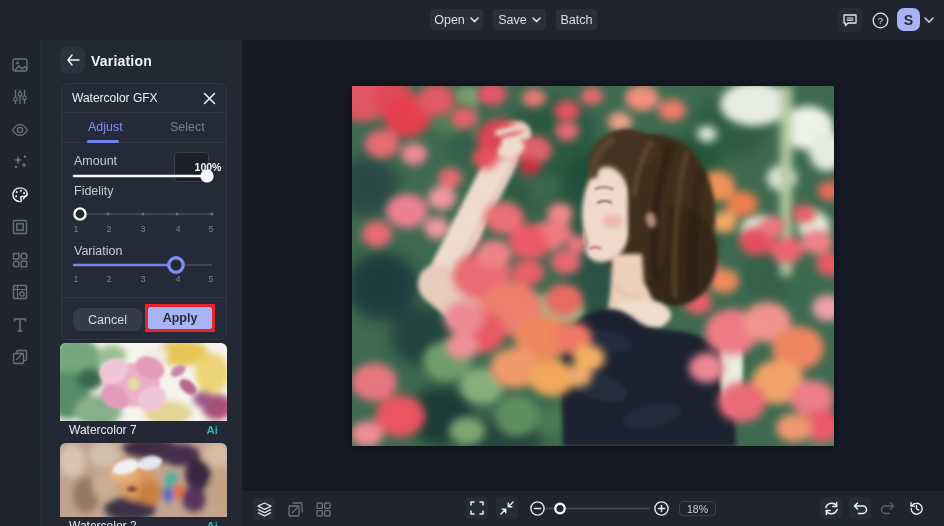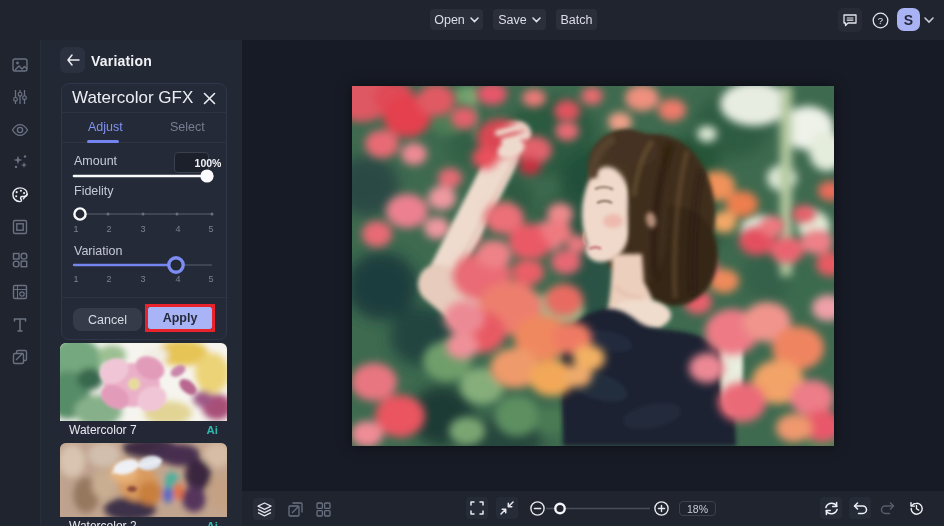--- a/index.html
+++ b/index.html
@@ -19,28 +19,28 @@
 #avatar { will-change:transform; position:absolute; left:897px; top:8px; width:23px; height:23px; border-radius:7px; background:#a9b3f3; color:#232839; font-weight:bold; font-size:14px; display:flex; align-items:center; justify-content:center; }
 
 #rail { position:absolute; left:0; top:40px; width:40px; height:486px; background:#20242e; }
 .ricon { position:absolute; left:11px; width:18px; height:18px; }
 
 #panel { position:absolute; left:40px; top:40px; width:202px; height:486px; background:#232835; border-left:1px solid #282d3a; }
 #backbtn { position:absolute; left:19px; top:7px; width:25px; height:26px; background:#2c3140; border-radius:6px; color:#e9ebf0; display:flex; align-items:center; justify-content:center; }
 #ptitle { position:absolute; left:50px; top:13px; font-size:14px; font-weight:bold; color:#f0f2f6; letter-spacing:.2px; }
 #card { position:absolute; left:20px; top:43px; width:166px; height:257px; border:1px solid #30364a; border-radius:8px; background:#252a38; }
 #cardhead { height:29px; border-bottom:1px solid #2e3342; display:flex; align-items:center; }
-#cardhead span { margin-left:10px; font-size:17px; color:#eceef3; }
+#cardhead span { margin-left:10px; font-size:12px; color:#eceef3; }
 #cardhead .x { position:absolute; right:10px; top:8px; width:13px; height:13px; }
 #tabs { height:30px; border-bottom:1px solid #2e3342; position:relative; }
 #tabs .t1 { position:absolute; left:26px; top:7px; font-size:12.5px; color:#8093f2; }
 #tabs .t2 { position:absolute; left:108px; top:7px; font-size:12.5px; color:#787e90; }
 #tabs .ul { position:absolute; left:25px; top:27px; width:32px; height:2.5px; background:#7585f0; border-radius:2px; }
 .lbl { position:absolute; left:12px; font-size:12.5px; color:#c6cad5; }
-.badge { position:absolute; right:17px; width:31px; height:21px; background:#1c202b; border:1px solid #3a3f4e; border-radius:4px; color:#f1f2f6; font-size:10.5px; font-weight:bold; display:flex; align-items:center; justify-content:center;padding-left:33px; }
+.badge { position:absolute; right:17px; width:31px; height:30px; background:#1c202b; border:1px solid #3a3f4e; border-radius:4px; color:#f1f2f6; font-size:10.5px; font-weight:bold; display:flex; align-items:center; justify-content:center;padding-left:33px; }
 .nums { position:absolute; left:12px; width:137px; height:10px; }
 .nums span { position:absolute; font-size:9px; color:#7c8296; transform:translateX(-50%); }
 #btnrow { position:absolute; left:0px; top:213px; width:166px; height:44px; border-top:1px solid #2e3342; }
 #cancel { position:absolute; left:11px; top:10px; width:69px; height:23px; background:#363b49; border-radius:8px; color:#d7dae3; font-size:12.5px; display:flex; align-items:center; justify-content:center; }
 #redbox { position:absolute; left:83px; top:6px; width:70px; height:28px; border:3px solid #e8232b; }
 #apply { position:absolute; left:0; top:0; width:64px; height:22px; background:#a9b4f6; border-radius:2px; color:#252a3a; font-size:12.5px; font-weight:bold; display:flex; align-items:center; justify-content:center; }
 
 .thumb { position:absolute; left:19px; width:167px; border-radius:6px; overflow:hidden; }
 .thumb .cap { position:absolute; left:0; bottom:0; width:100%; height:17px; background:#242836; display:flex; align-items:center; }
 .thumb .cap span { margin-left:9px; font-size:12px; color:#e8eaef; }

